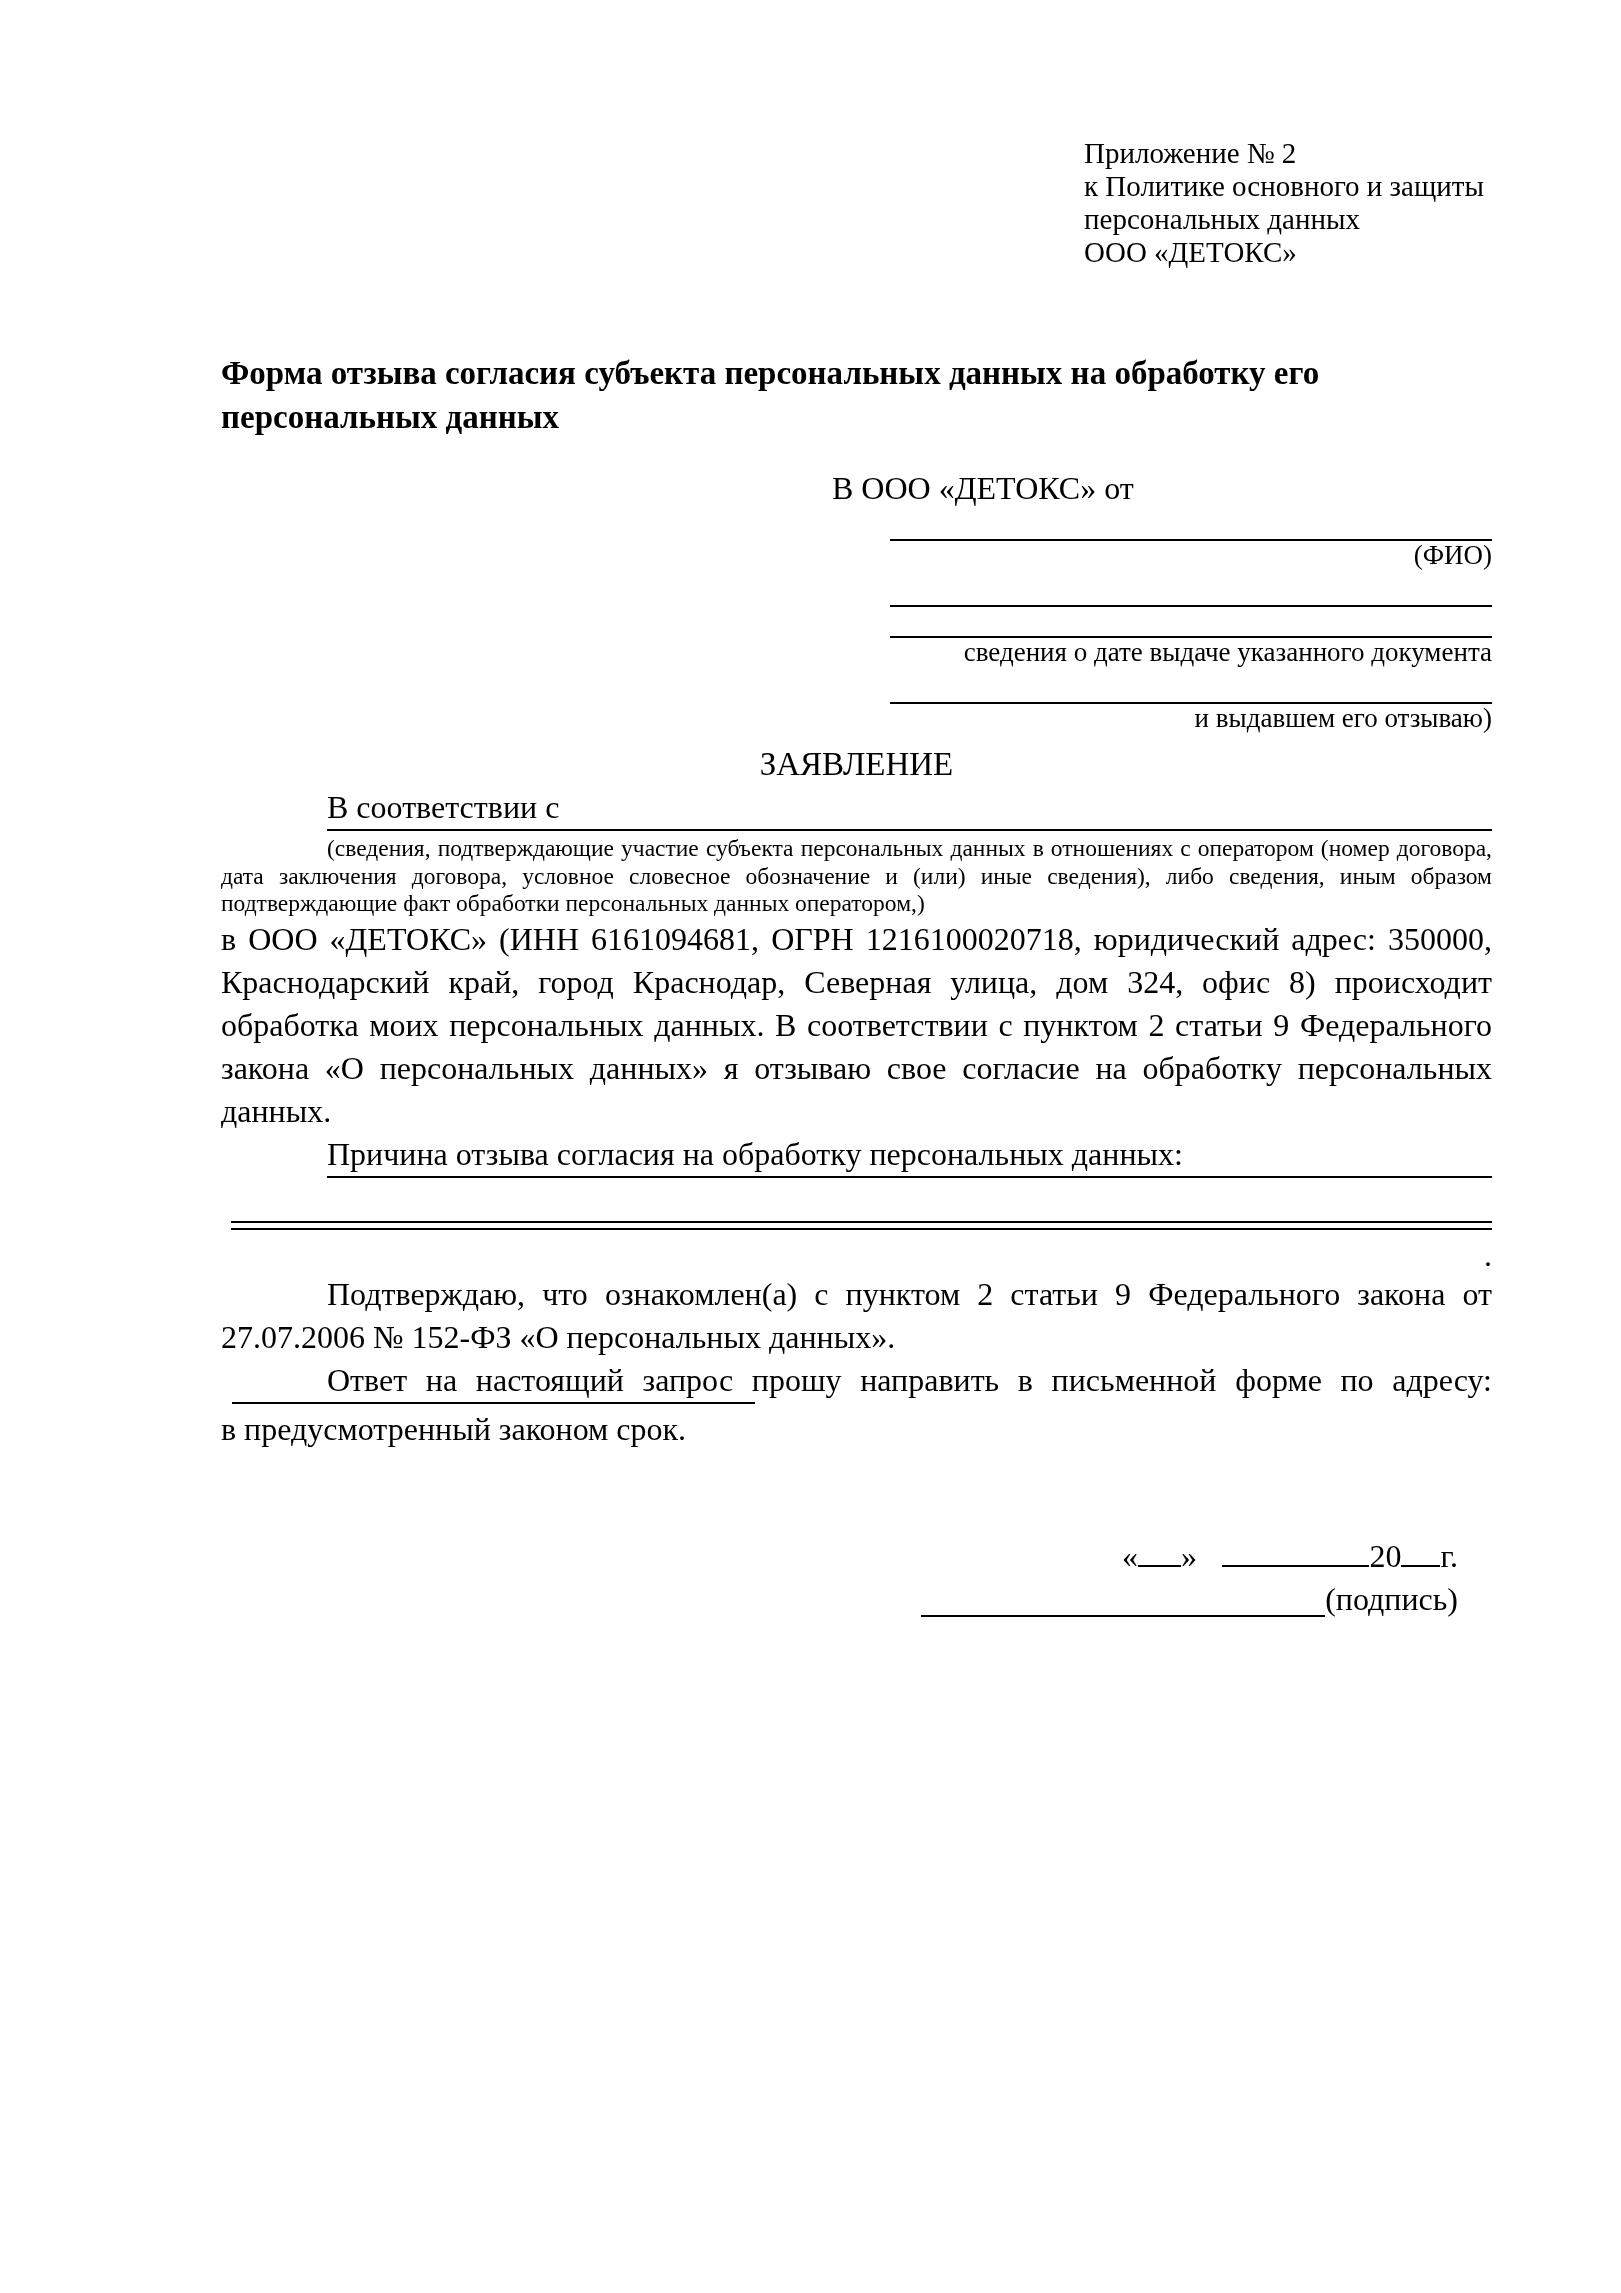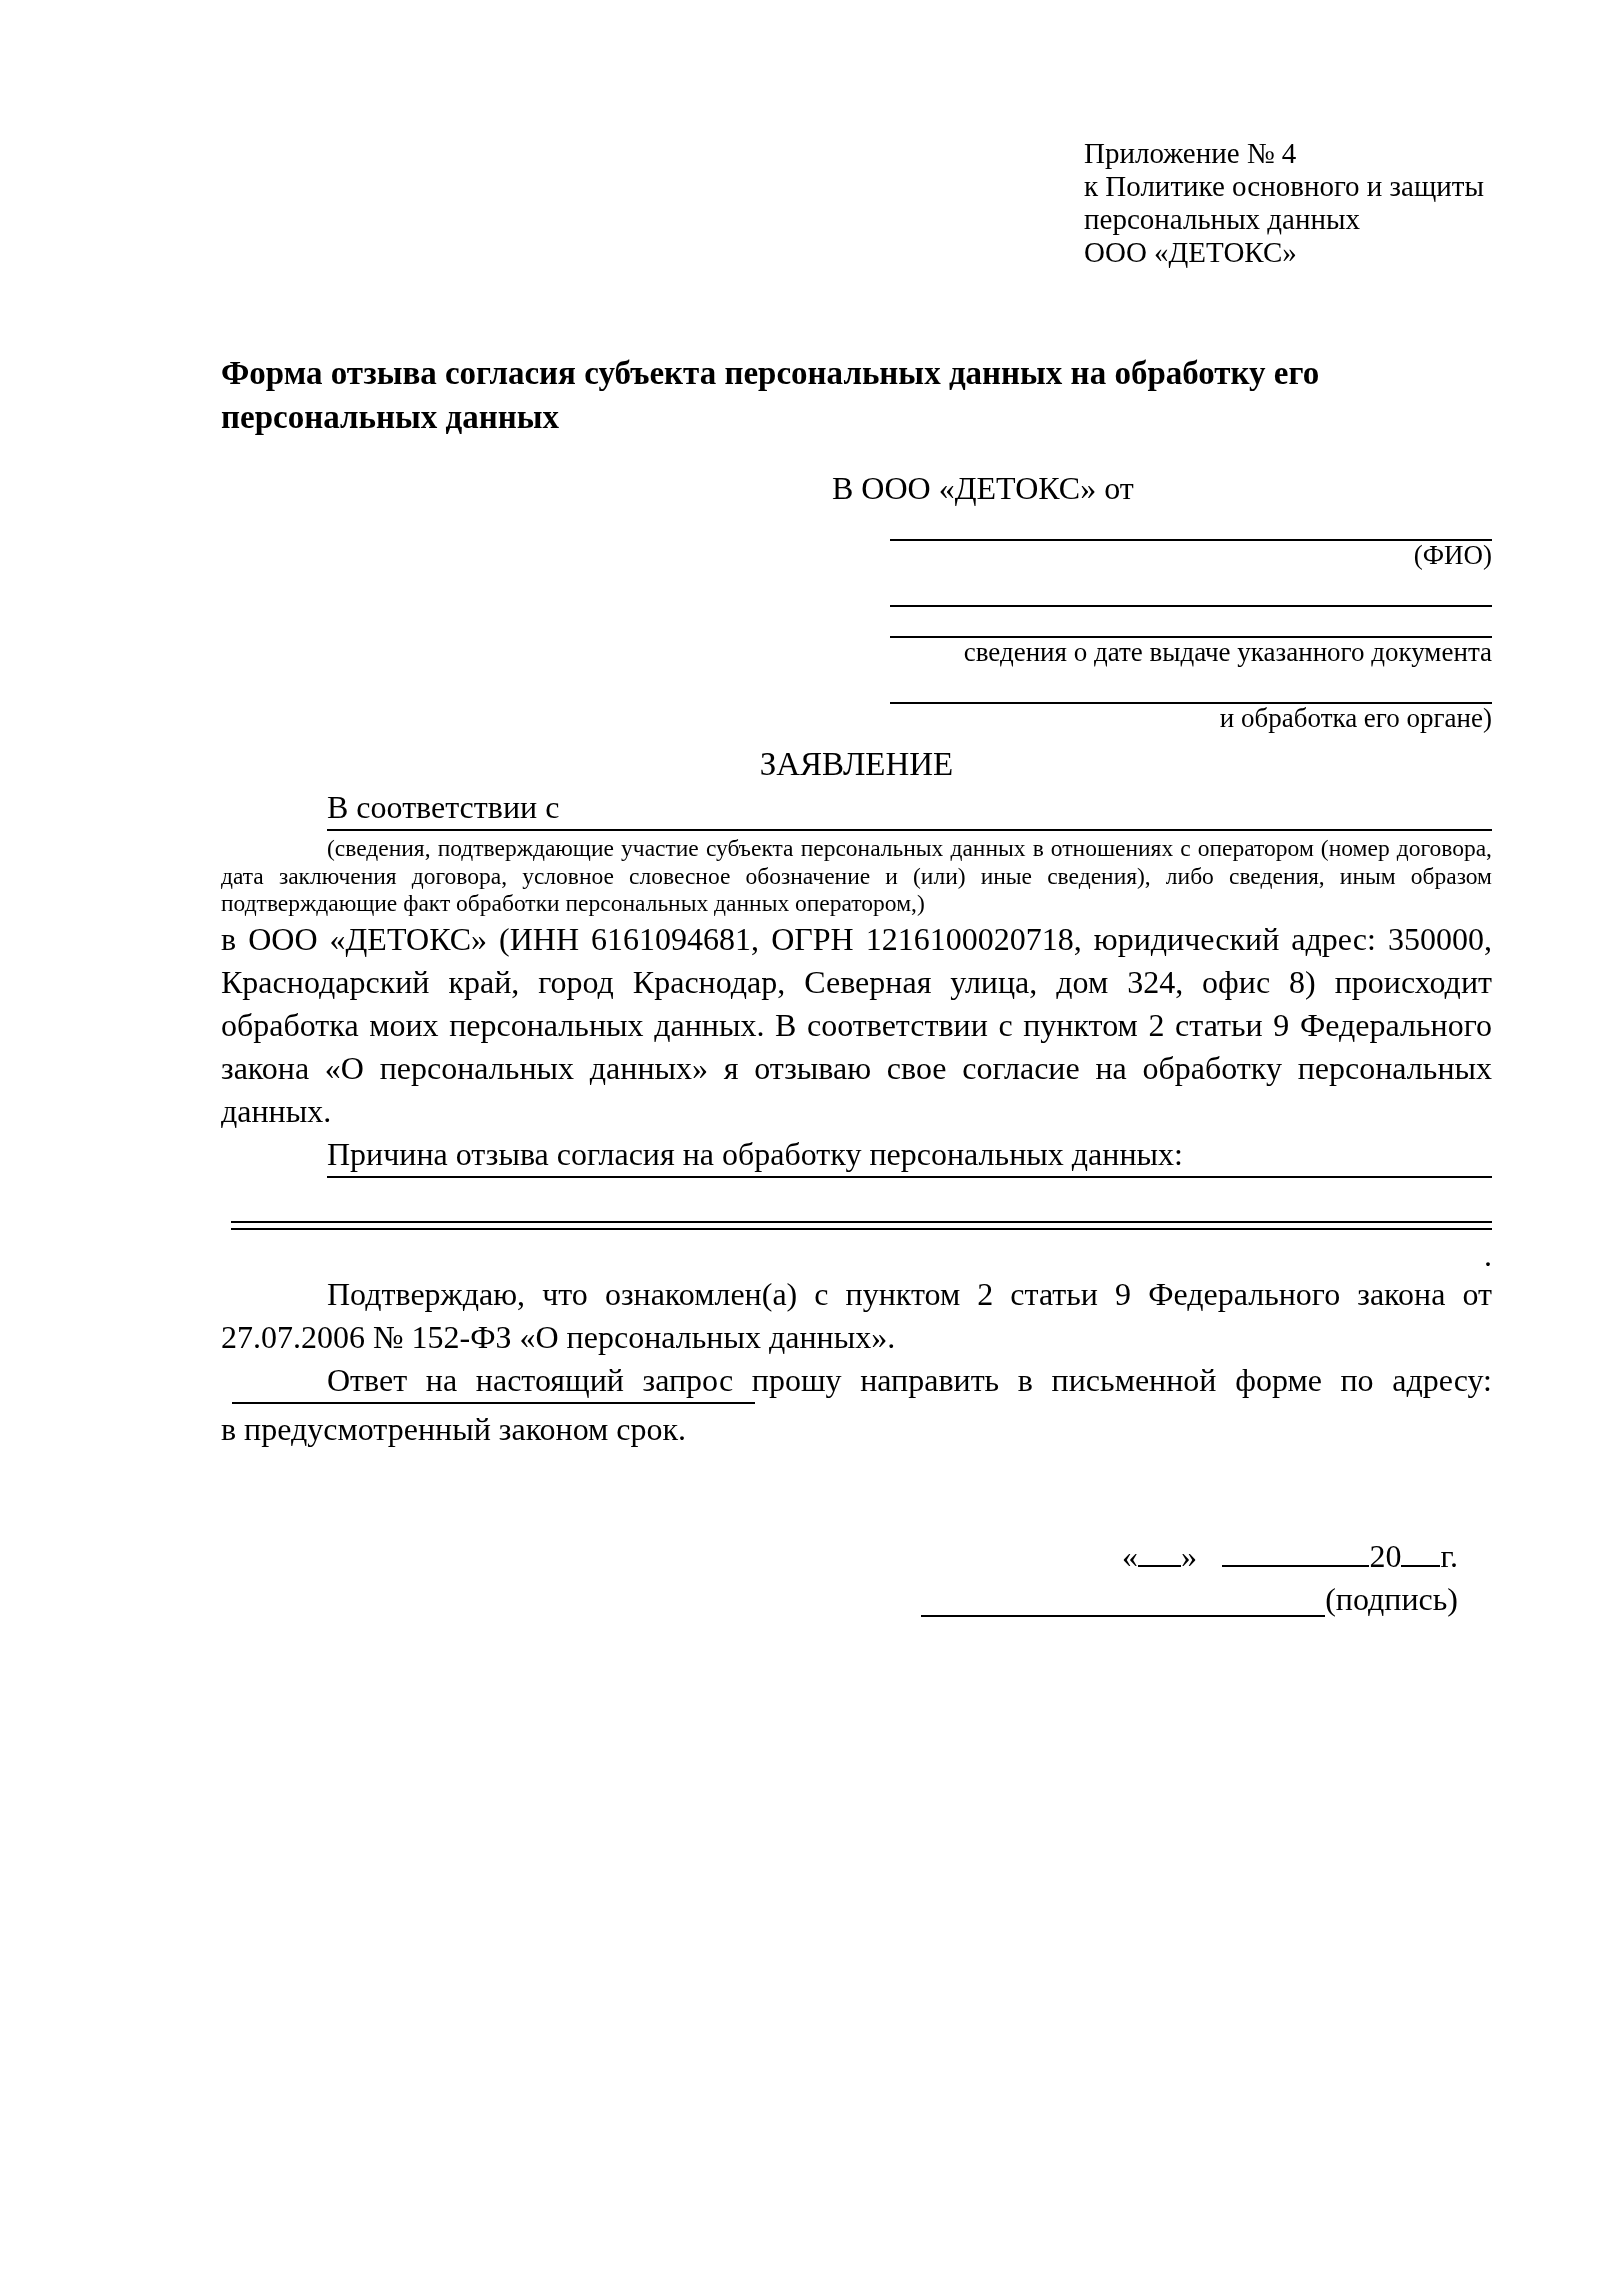--- a/index.html
+++ b/index.html
@@ -65,21 +65,21 @@
   .sig-right .fixed-fill{width:404px;border-bottom:2.9px solid #000;margin-bottom:4.9px;}
   .sig-right .caption{white-space:nowrap;}
 </style>
 </head>
 <body>
 
 <div class="page">
   <div class="content">
 
     <div class="appendix">
-      <div>Приложение № 4</div>
+      <div>Приложение № 2</div>
       <div>к Политике основного и защиты</div>
       <div>персональных данных</div>
       <div>ООО «ДЕТОКС»</div>
     </div>
 
     <div class="doc-title">Форма отзыва согласия субъекта персональных данных на обработку его персональных данных</div>
 
     <div class="to-line">В ООО «ДЕТОКС» от</div>
 
     <div class="fields">
@@ -89,21 +89,21 @@
       </div>
       <div class="field">
         <div class="fill-line"></div>
       </div>
       <div class="field">
         <div class="fill-line"></div>
         <div class="caption">сведения о дате выдаче указанного документа</div>
       </div>
       <div class="field">
         <div class="fill-line"></div>
-        <div class="caption">и обработка его органе)</div>
+        <div class="caption">и выдавшем его отзываю)</div>
       </div>
     </div>
 
     <div class="statement-heading">ЗАЯВЛЕНИЕ</div>
 
     <div class="row accordance-row">
       <span class="prefix">В соответствии с</span>
       <div class="grow-fill"></div>
     </div>
 

